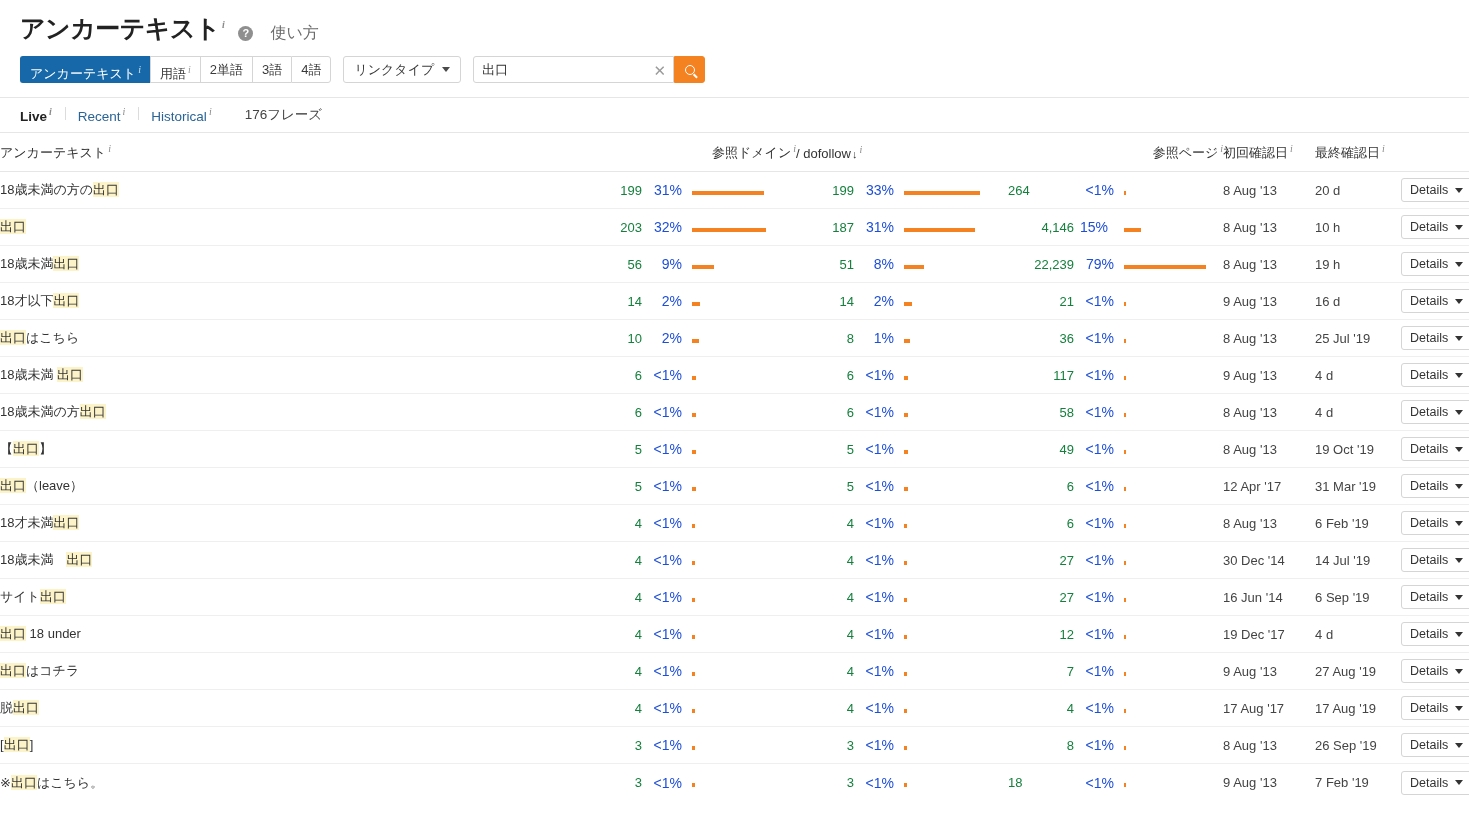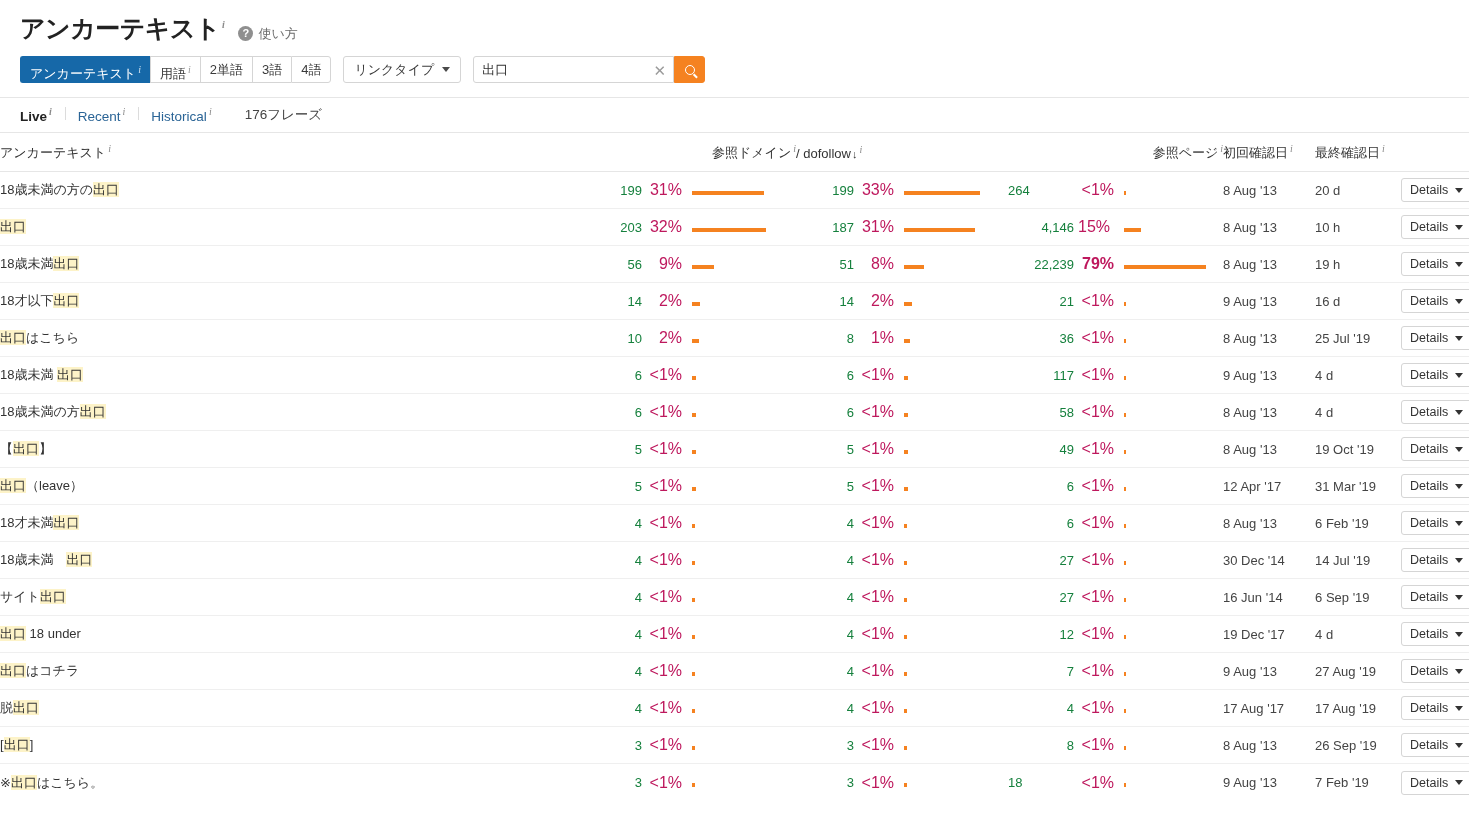--- a/index.html
+++ b/index.html
@@ -44,22 +44,23 @@
     border-radius: 50%;
     background: #8f8f8f;
     color: #fff;
     font-size: 11px;
     font-weight: bold;
     line-height: 15px;
     text-align: center;
     display: inline-block;
   }
   .help-text {
-    font-size: 13px;
+    font-size: 16px;
     color: #6b6b6b;
+    margin-left: 12px;
   }
 
   
   .filter-bar {
     display: flex;
     align-items: center;
     padding: 11px 20px 0 20px;
     gap: 0;
   }
   .seg-group { display: flex; }
@@ -248,21 +249,21 @@
   th.h-anchor { padding-left: 20px; text-align: left; }
   td.c-anchor { padding-left: 20px; text-align: left; }
 
   th.h-rd    { text-align: right; padding-right: 0; }
   th.h-df    { text-align: left;  padding-left: 8px; }
   th.h-rp    { text-align: right; }
   th.h-first { text-align: left; padding-left: 8px; }
   th.h-last  { text-align: left; padding-left: 6px; }
 
   .num  { color: #15803d; font-size: 13px; }
-  .pct  { color: #be185d; font-size: 16px; padding-right: 4px; }
+  .pct  { color: #1d4ed8; font-size: 14px; padding-right: 4px; }
   .bar  { height: 4px; background: #f58220; display: inline-block; border-radius: 0; margin-left: 6px; }
   .date { color: #444; font-size: 13px; }
 
   td.c-first { padding-left: 8px; }
   td.c-last  { padding-left: 6px; }
 
   .hl {
     background: #fdf3c8;
   }
 
@@ -398,21 +399,21 @@
       </tr>
       <tr class="data-row">
         <td class="c-anchor"><span>18歳未満</span><span class="hl">出口</span><span></span></td>
         <td style="text-align: right;"><span class="num">56</span></td>
         <td style="text-align: right;"><span class="pct">9%</span></td>
         <td><span class="bar" style="width: 22px;"></span></td>
         <td style="text-align: right;"><span class="num">51</span></td>
         <td style="text-align: right;"><span class="pct">8%</span></td>
         <td><span class="bar" style="width: 20px;"></span></td>
         <td style="text-align: right;"><span class="num">22,239</span></td>
-        <td style="text-align: right; font-weight: bold;"><span class="pct">79%</span></td>
+        <td style="text-align: right;"><span class="pct">79%</span></td>
         <td><span class="bar" style="width: 82px;"></span></td>
         <td class="c-first"><span class="date">8 Aug '13</span></td>
         <td class="c-last"><span class="date">19 h</span></td>
         <td><span class="details-btn">
             <span>Details</span>
             <span class="caret"></span>
           </span></td>
       </tr>
       <tr class="data-row">
         <td class="c-anchor"><span>18才以下</span><span class="hl">出口</span><span></span></td>

